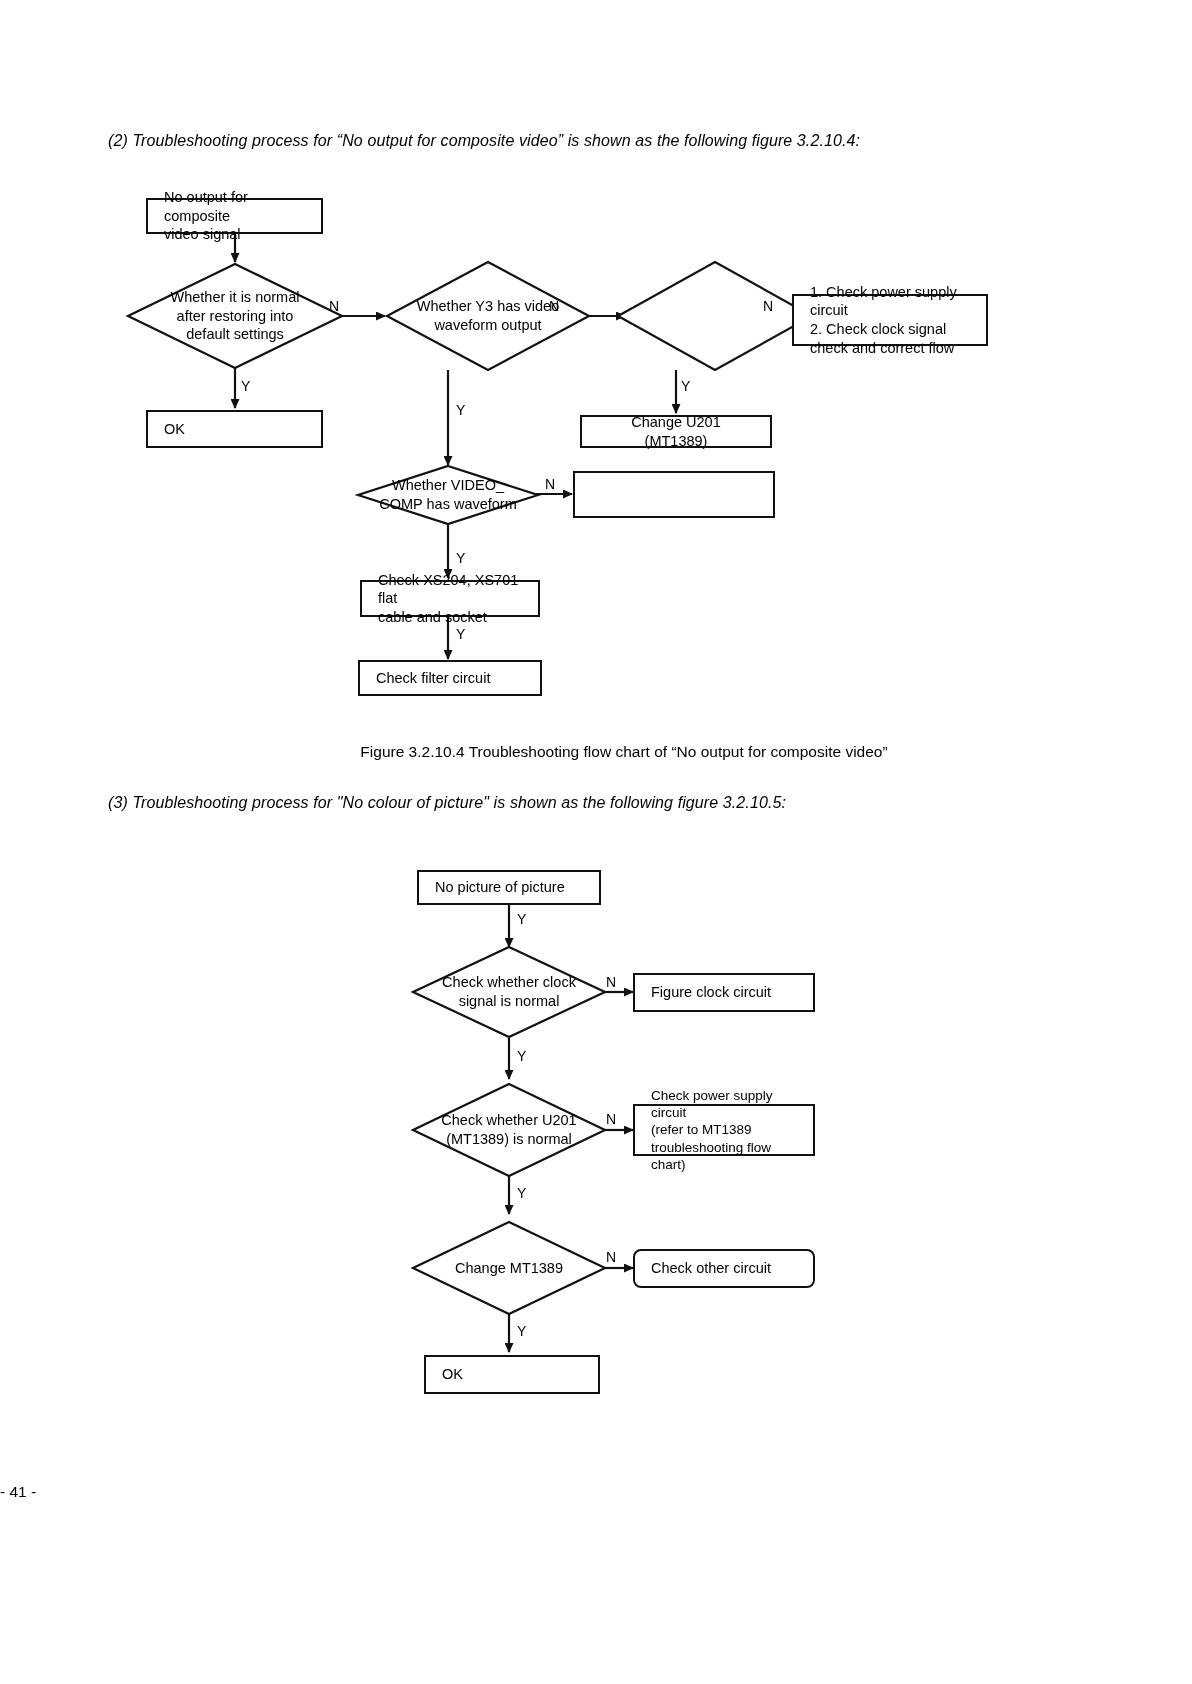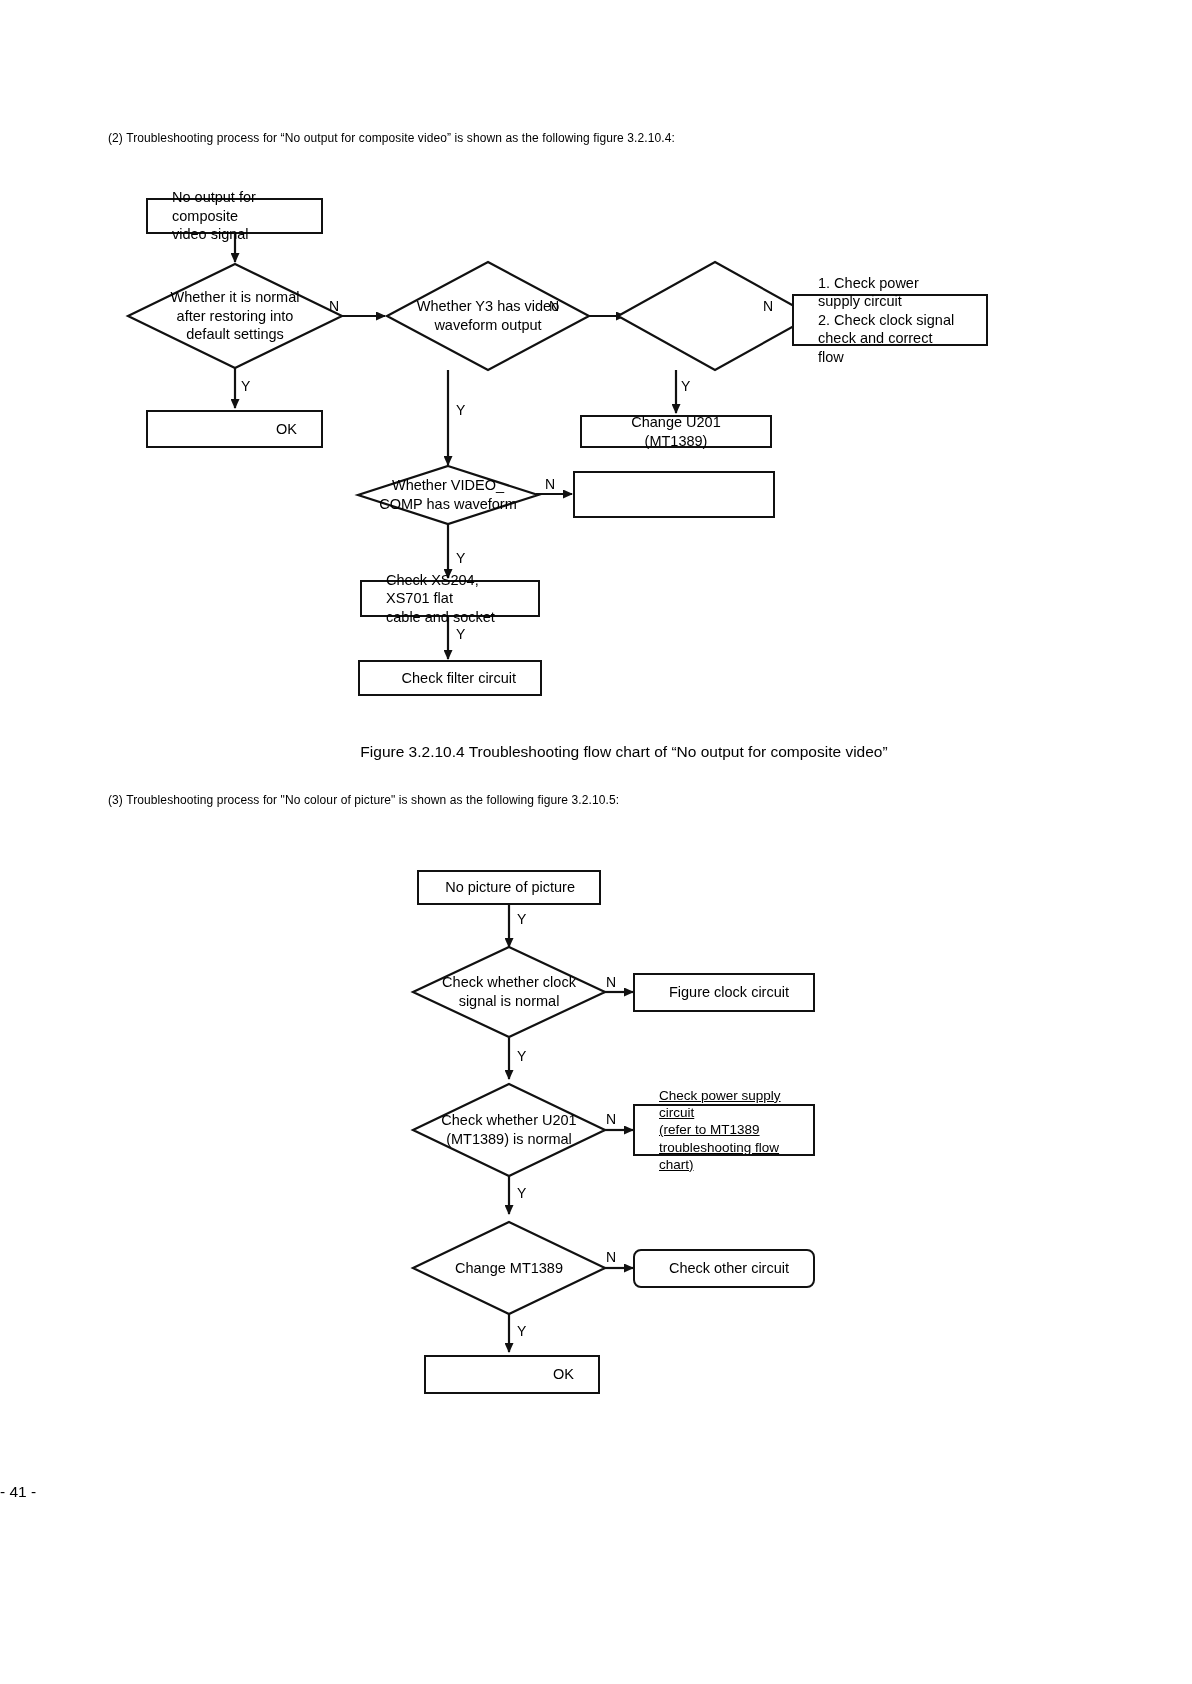--- a/index.html
+++ b/index.html
@@ -19,24 +19,25 @@
     position: absolute;
     left: 0; top: 0;
     width: 1192px;
     height: 1684px;
     overflow: hidden;
   }
 
   
   .para {
     position: absolute;
-    font-size: 12px;
+    font-size: 16px;
     line-height: 1.3;
     letter-spacing: 0.1px;
     white-space: nowrap;
+    font-style: italic;
   }
   .caption {
     position: absolute;
     font-size: 15.5px;
     line-height: 1.3;
     white-space: nowrap;
     text-align: center;
     margin-left: 28px;
   }
   .pagenum {
@@ -55,23 +56,23 @@
     position: absolute;
     box-sizing: border-box;
     border: 2px solid #111111;
     background: #ffffff;
     display: flex;
     align-items: center;
     font-size: 14.5px;
     line-height: 1.28;
     z-index: 3;
   }
-  .node-box.center { justify-content: flex-end; text-align: center; }
+  .node-box.center { justify-content: flex-start; text-align: center; }
   .node-box.left   { justify-content: flex-start; text-align: left; }
-  .node-box .txt { padding: 0 24px; white-space: pre-line; }
+  .node-box .txt { padding: 0 16px; white-space: pre-line; }
 
   .diamond {
     position: absolute;
     z-index: 2;
   }
   .diamond svg {
     position: absolute;
     left: 0; top: 0;
     overflow: visible;
   }
@@ -267,21 +268,21 @@
     </div>
 
     <div class="diamond" style="left:413px; top:1084px; width:192px; height:92px;">
       <svg width="192" height="92" viewBox="0 0 192 92">
         <polygon points="96,0 192,46 96,92 0,46" fill="#ffffff" stroke="#111111" stroke-width="2.2"></polygon>
       </svg>
       <div class="dtxt">Check whether U201
 (MT1389) is normal</div>
     </div>
 
-    <div class="node-box left" style="left:633px; top:1104px; width:182px; height:52px;text-decoration:underline;">
+    <div class="node-box left" style="left:633px; top:1104px; width:182px; height:52px;">
       <span class="txt" style="font-size:13.5px;">Check power supply circuit
 (refer to MT1389
 troubleshooting flow chart)</span>
     </div>
 
     <div class="diamond" style="left:413px; top:1222px; width:192px; height:92px;">
       <svg width="192" height="92" viewBox="0 0 192 92">
         <polygon points="96,0 192,46 96,92 0,46" fill="#ffffff" stroke="#111111" stroke-width="2.2"></polygon>
       </svg>
       <div class="dtxt">Change MT1389</div>

